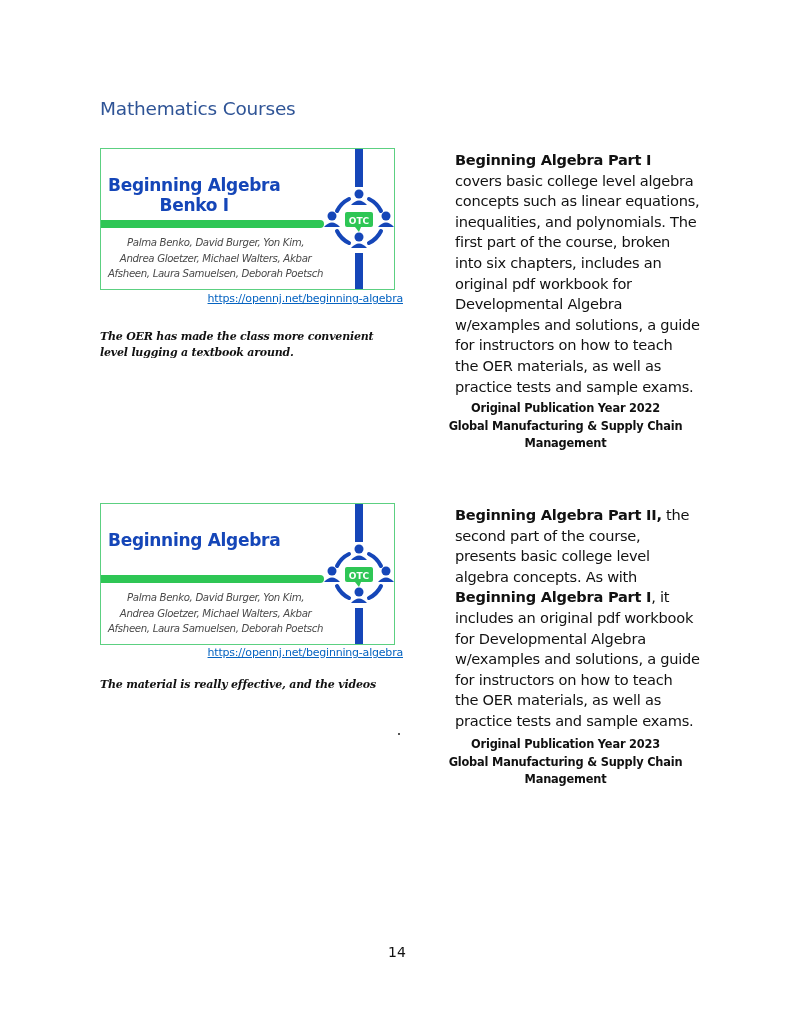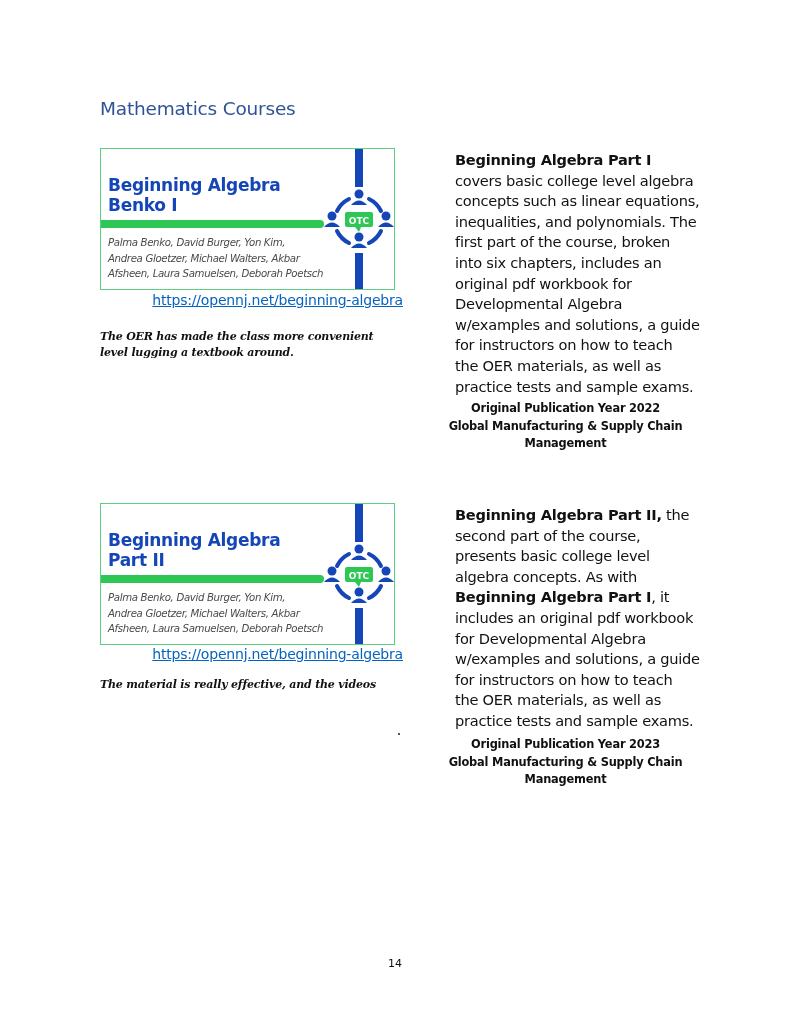--- a/index.html
+++ b/index.html
@@ -1,36 +1,36 @@
 <!DOCTYPE html>
 <html><head>
   <meta charset="utf-8">
   <style>
     html, body { margin: 0; padding: 0; background: #ffffff; }
     body { width: 791px; height: 1024px; position: relative; overflow: hidden; font-family: "DejaVu Sans", sans-serif; color: #000; }
 
     .section-title { position: absolute; left: 100px; top: 98px; font-family: "DejaVu Sans", sans-serif; font-size: 18.5px; color: #2f5496; font-weight: normal; letter-spacing: -0.2px; }
 
-    .card { position: absolute; left: 100px; width: 295px; height: 142px; border: 1.5px solid #5cd081; box-sizing: border-box; background: #fff; overflow: hidden; }
+    .card { position: absolute; left: 100px; width: 295px; height: 142px; border: 1.5px solid #5cd081; box-sizing: border-box; background: #fff; overflow: hidden; text-align: center; }
     .card-title { position: absolute; left: 7px; top: 26px; font-family: "DejaVu Sans", sans-serif; font-weight: bold; font-size: 17px; line-height: 20px; color: #1546b8; letter-spacing: -0.3px; }
     .card-greenbar { position: absolute; left: 0; top: 71px; width: 223px; height: 8px; background: #2ec655; border-radius: 0 5px 5px 0; }
     .card-authors { position: absolute; left: 7px; top: 86px; font-family: "DejaVu Sans", sans-serif; font-style: italic; font-size: 10.2px; line-height: 15.5px; color: #4a4a4a; letter-spacing: -0.35px; white-space: nowrap; }
     .card-vbar-top { position: absolute; left: 254px; top: 0; width: 8px; height: 38px; background: #1546b8; }
     .card-vbar-bot { position: absolute; left: 254px; top: 104px; width: 8px; height: 38px; background: #1546b8; }
     .card-logo { position: absolute; left: 222px; top: 36px; width: 72px; height: 72px; }
 
-    .url { position: absolute; font-family: "DejaVu Sans", sans-serif; font-size: 14px; color: #0563c1; text-decoration: underline; right: 388px; letter-spacing: -0.2px; white-space: nowrap; }
+    .url { position: absolute; font-family: "DejaVu Sans", sans-serif; font-size: 11px; color: #0563c1; text-decoration: underline; right: 388px; letter-spacing: -0.2px; white-space: nowrap; }
 
     .quote { position: absolute; left: 100px; width: 305px; text-align: left; font-family: "DejaVu Serif", serif; font-style: italic; font-weight: bold; font-size: 11px; line-height: 15.5px; color: #111; letter-spacing: -0.2px; }
 
     .desc { position: absolute; left: 455px; width: 245px; font-family: "DejaVu Sans", sans-serif; font-size: 14.6px; line-height: 20.6px; color: #111; letter-spacing: -0.25px; }
     .desc b { font-weight: bold; margin-top: 20px; }
     .meta { position: absolute; left: 440px; width: 251px; text-align: center; font-family: "DejaVu Sans", sans-serif; font-weight: bold; font-size: 11.4px; line-height: 17.5px; color: #111; letter-spacing: -0.2px; }
 
-    .page-number { position: absolute; left: 388px; top: 944px; font-family: "DejaVu Sans", sans-serif; font-size: 11px; color: #111; margin-top: 13px; }
+    .page-number { position: absolute; left: 388px; top: 944px; font-family: "DejaVu Sans", sans-serif; font-size: 14px; color: #111; }
     .stray-dot { position: absolute; left: 398px; top: 733px; width: 2px; height: 2px; background: #555; }
   </style>
 </head>
 <body>
 
 <div class="section-title">Mathematics Courses</div>
 
 <div class="card" style="top:148px;">
   <div class="card-vbar-top"></div>
   <div class="card-vbar-bot"></div>
@@ -80,21 +80,20 @@
   <div>Original Publication Year 2022</div>
   <div>Global Manufacturing &amp; Supply Chain</div>
   <div>Management</div>
 </div>
 
 <div class="card" style="top:503px;">
   <div class="card-vbar-top"></div>
   <div class="card-vbar-bot"></div>
   <div class="card-title">
     <div>Beginning Algebra</div>
-    <div>Part II</div>
   </div>
   <div class="card-greenbar"></div>
   <div class="card-authors">
     <div>Palma Benko, David Burger, Yon Kim,</div>
     <div>Andrea Gloetzer, Michael Walters, Akbar</div>
     <div>Afsheen, Laura Samuelsen, Deborah Poetsch</div>
   </div>
   <svg class="card-logo" viewBox="0 0 72 72">
     <g fill="none" stroke="#1546b8" stroke-width="4" stroke-linecap="round">
       <path d="M14 26 A26 26 0 0 1 26 14"></path>

